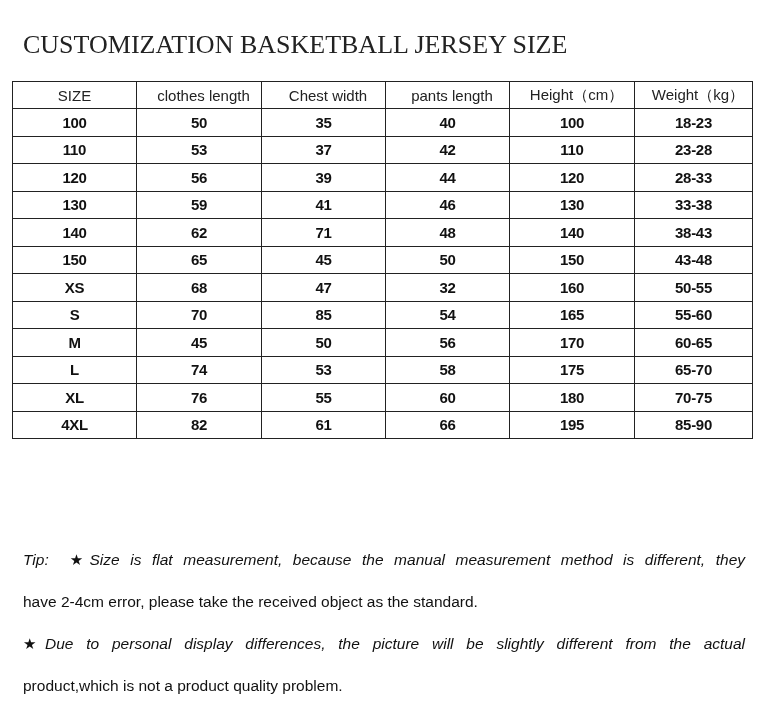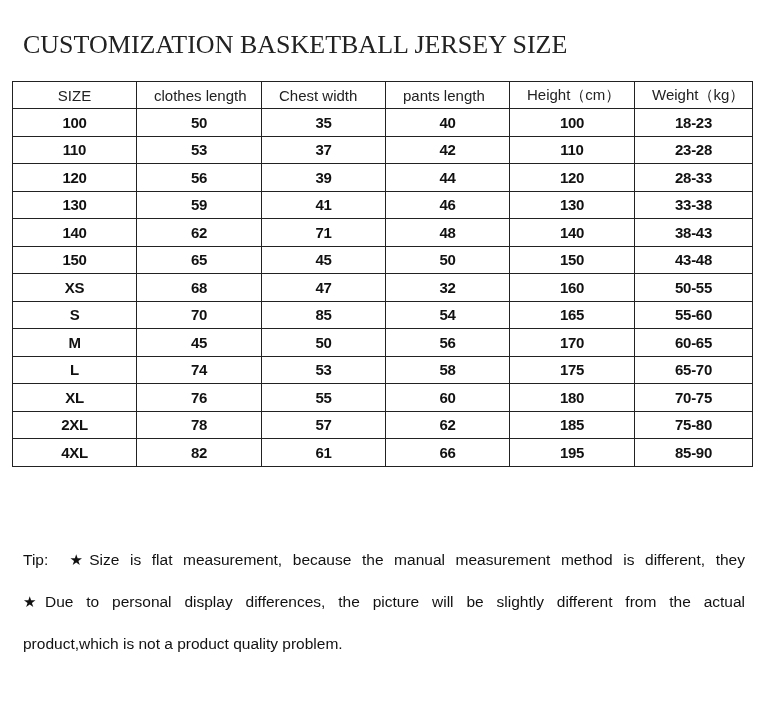--- a/index.html
+++ b/index.html
@@ -13,34 +13,34 @@
     position: absolute; left: 12px; top: 81px;
     border-collapse: collapse; table-layout: fixed;
     width: 740px;
     font-family: "Liberation Sans Narrow", "Liberation Sans", "DejaVu Sans", sans-serif;
   }
   table.size th, table.size td {
     border: 1.5px solid #222; text-align: center; padding: 0;
   }
   table.size th {
     height: 26px; font-weight: normal; font-size: 15px; color: #222;
-    text-align: left; padding-left: 17px;
+    text-align: center; padding-left: 9px;
   }
-  table.size th.c0 { text-align: center; padding-left: 0; }
+  table.size th.c0 { padding-left: 0; }
   table.size td {
     height: 26.5px; font-weight: bold; font-size: 15px; color: #111;
     letter-spacing: -0.3px;
   }
   .notes {
     position: absolute; left: 23px; top: 540px; width: 722px;
     font-family: "Liberation Sans Narrow", "Liberation Sans", "DejaVu Sans", sans-serif;
     font-size: 15.5px; color: #111;
   }
   .notes p { margin: 0; text-align: justify; text-align-last: left; line-height: 39px; }
-  .notes p.j { text-align-last: justify; }
+  .notes p.j { text-align-last: justify; font-style: italic; }
   .notes p + p { margin-top: 3px; }
   .star { font-size: 15px; }
 </style>
 </head>
 <body>
 
 <div class="title">CUSTOMIZATION BASKETBALL JERSEY SIZE</div>
 
 <table class="size">
   <colgroup>
@@ -144,40 +144,33 @@
       </tr>
       <tr>
         <td>XL</td>
         <td>76</td>
         <td>55</td>
         <td>60</td>
         <td>180</td>
         <td>70-75</td>
       </tr>
       <tr>
-        <td>2XL</td>
-        <td>78</td>
-        <td>57</td>
-        <td>62</td>
-        <td>185</td>
-        <td>75-80</td>
-      </tr>
-      <tr>
         <td>4XL</td>
         <td>82</td>
         <td>61</td>
         <td>66</td>
         <td>195</td>
         <td>85-90</td>
       </tr>
     </tbody>
 </table>
 
 <div class="notes">
   <p class="j">
     <span>Tip:</span>&nbsp;
     <span class="star">★</span><span>Size is flat measurement, because the manual measurement method is different, they</span>
   </p>
+  <p><span>have 2-4cm error, please take the received object as the standard.</span></p>
   <p class="j">
     <span class="star">★</span><span>Due to personal display differences, the picture will be slightly different from the actual</span>
   </p>
   <p><span>product,which is not a product quality problem.</span></p>
 </div>
 
 </body></html>

